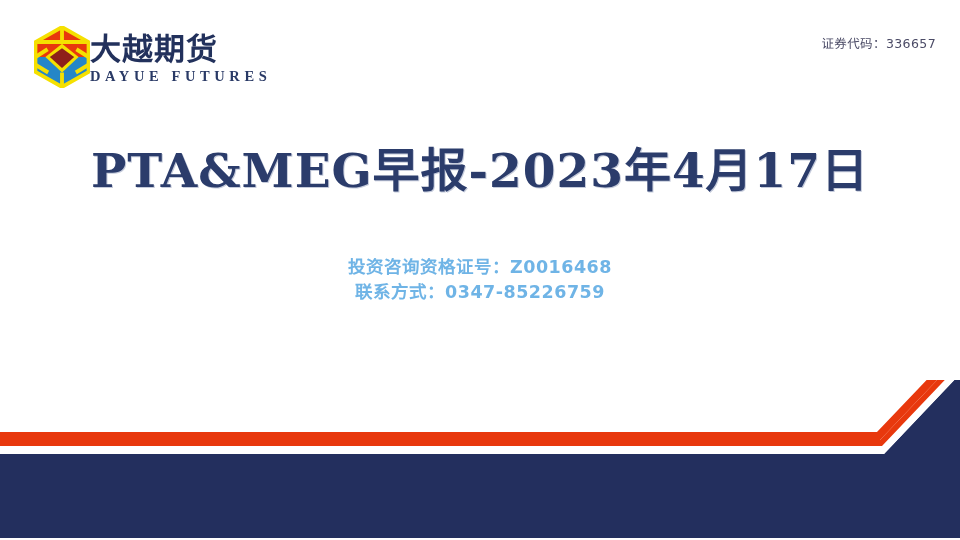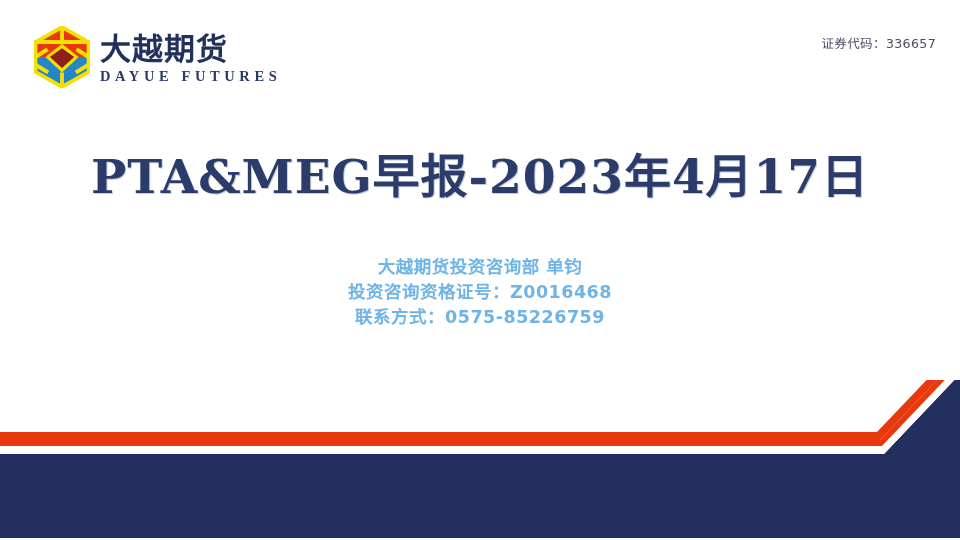--- a/index.html
+++ b/index.html
@@ -20,21 +20,21 @@
     overflow: hidden;
   }
 
   
   .logo-block {
     position: absolute;
     left: 34px;
     top: 26px;
     display: flex;
     align-items: center;
-    gap: 10px;
+    gap: 0;
   }
 
   .logo-mark {
     width: 56px;
     height: 62px;
     display: block;
   }
 
   .logo-words {
     display: flex;
@@ -71,21 +71,21 @@
     color: #4b4b66;
     letter-spacing: 0.4px;
     white-space: nowrap;
   }
 
   
   .main-title {
     position: absolute;
     left: 0;
     right: 0;
-    top: 138px;
+    top: 132px;
     text-align: center;
     font-family: "DejaVu Serif", "Liberation Serif", serif;
     font-size: 47px;
     font-weight: 700;
     color: #2b3c6b;
     letter-spacing: 1px;
     white-space: nowrap;
     text-shadow:
       1px 1px 0 rgba(150,160,190,0.55),
       -0.5px -0.5px 0 rgba(255,255,255,0.7);
@@ -151,23 +151,22 @@
       <div class="logo-cn">大越期货</div>
       <div class="logo-en">DAYUE FUTURES</div>
     </div>
   </div>
 
   <div class="stock-code">证券代码：336657</div>
 
   <div class="main-title">PTA&amp;MEG早报-2023年4月17日</div>
 
   <div class="subtitle-block">
-    <div class="subtitle-line">大越期货投资咨询部  单钧</div>
     <div class="subtitle-line">投资咨询资格证号：Z0016468</div>
-    <div class="subtitle-line">联系方式：0575-85226759</div>
+    <div class="subtitle-line">联系方式：0347-85226759</div>
   </div>
 
   <svg class="footer-art" viewBox="0 0 960 160" preserveAspectRatio="none">
 
     <polygon points="0,74 884,74 960,-6 960,158 0,158" fill="#232f5e"></polygon>
 
     <polygon points="0,66 882,66 960,-16 960,-6 884,74 0,74" fill="#ffffff"></polygon>
 
     <polygon points="0,60 880,60 960,-24 960,-16 882,66 0,66" fill="#e8380d"></polygon>
     <polygon points="0,52 877,52 960,-35 960,-24 880,60 0,60" fill="#e8380d"></polygon>

